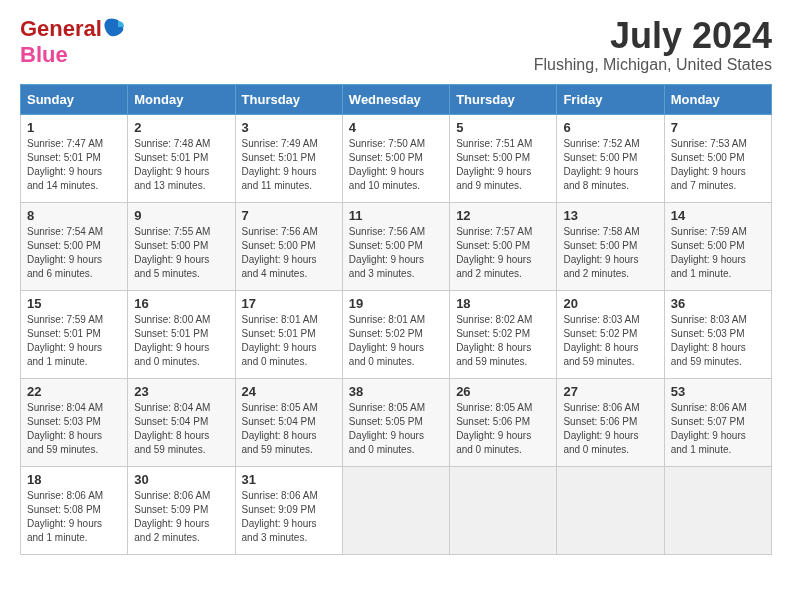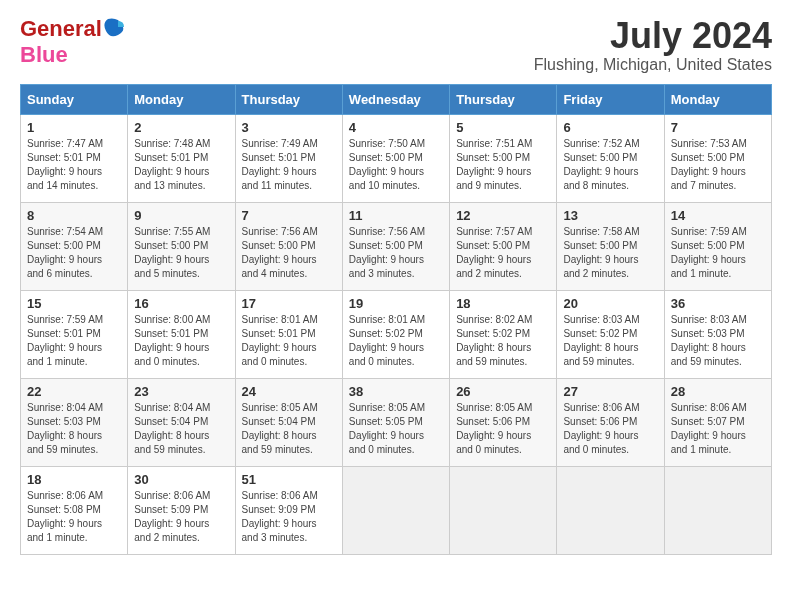--- a/index.html
+++ b/index.html
@@ -236,35 +236,35 @@
         </td>
         <td>
           <span class="day-number">26</span>
           <div class="day-info">Sunrise: 8:05 AM<br>Sunset: 5:06 PM<br>Daylight: 9 hours and 0 minutes.</div>
         </td>
         <td>
           <span class="day-number">27</span>
           <div class="day-info">Sunrise: 8:06 AM<br>Sunset: 5:06 PM<br>Daylight: 9 hours and 0 minutes.</div>
         </td>
         <td>
-          <span class="day-number">28</span>
+          <span class="day-number">53</span>
           <div class="day-info">Sunrise: 8:06 AM<br>Sunset: 5:07 PM<br>Daylight: 9 hours and 1 minute.</div>
         </td>
       </tr>
       <tr>
         <td>
           <span class="day-number">18</span>
           <div class="day-info">Sunrise: 8:06 AM<br>Sunset: 5:08 PM<br>Daylight: 9 hours and 1 minute.</div>
         </td>
         <td>
           <span class="day-number">30</span>
           <div class="day-info">Sunrise: 8:06 AM<br>Sunset: 5:09 PM<br>Daylight: 9 hours and 2 minutes.</div>
         </td>
         <td>
-          <span class="day-number">51</span>
+          <span class="day-number">31</span>
           <div class="day-info">Sunrise: 8:06 AM<br>Sunset: 9:09 PM<br>Daylight: 9 hours and 3 minutes.</div>
         </td>
         <td class="empty"></td>
         <td class="empty"></td>
         <td class="empty"></td>
         <td class="empty"></td>
       </tr>
     </tbody>
 </table>
 

